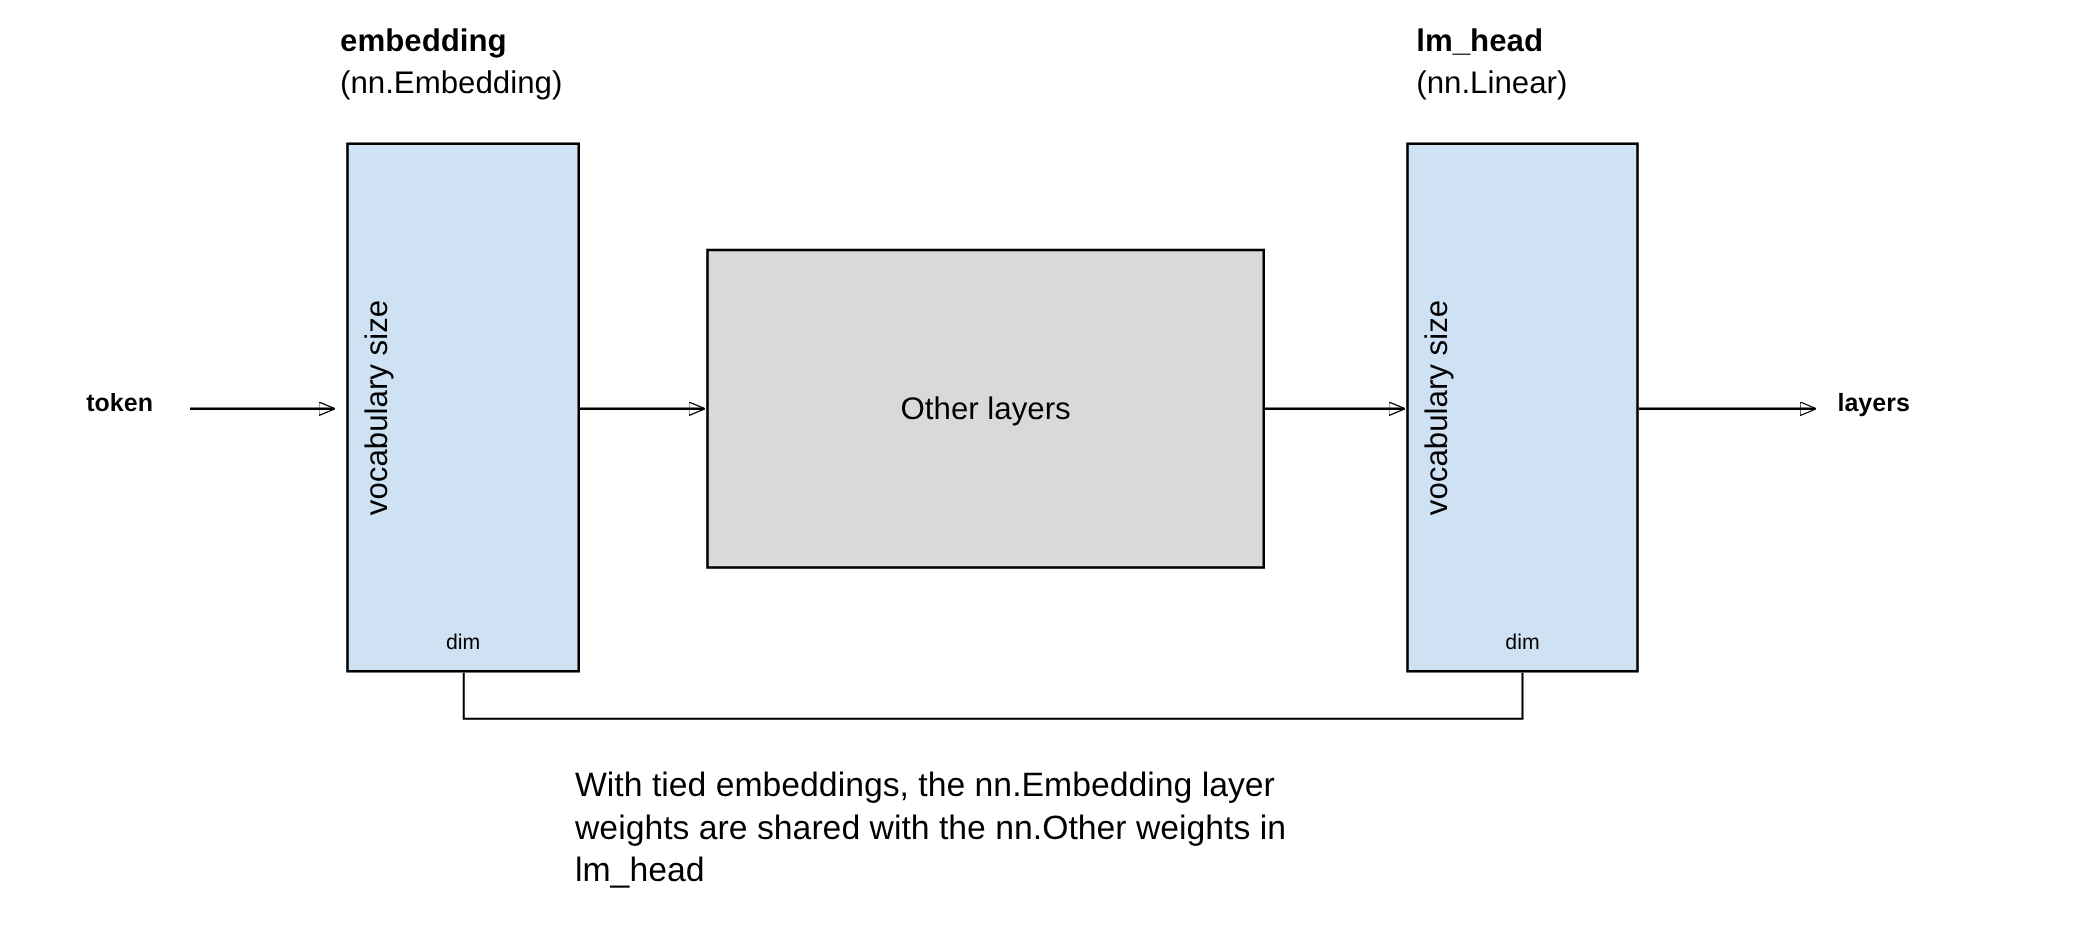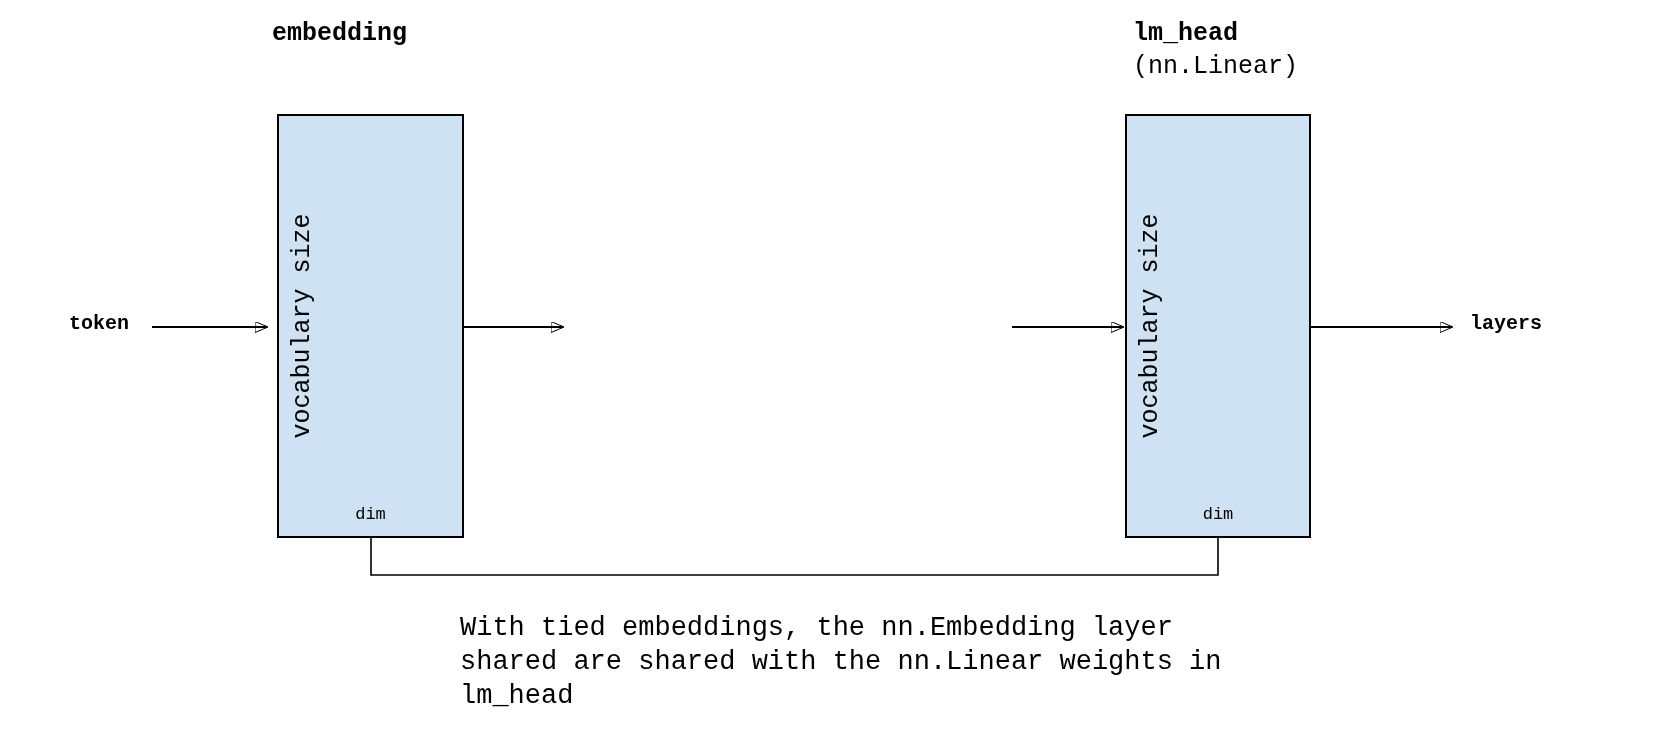--- a/index.html
+++ b/index.html
@@ -5,21 +5,21 @@
   html, body {
     margin: 0;
     padding: 0;
     background: #ffffff;
   }
   .canvas {
     position: relative;
     width: 1680px;
     height: 740px;
     background: var(--color-background, #ffffff);
-    font-family: Liberation Mono, monospace;
+    font-family: Liberation Sans, sans-serif;
     color: var(--color-text, #000000);
     overflow: hidden;
   }
   .wires {
     position: absolute;
     left: 0; top: 0;
     width: 1680px; height: 740px;
     pointer-events: none;
   }
   .wires line, .wires path {
@@ -93,41 +93,45 @@
     </defs>
     <line x1="152" y1="327" x2="267" y2="327" stroke-width="2" marker-end="url(#arrowhead)"></line>
     <line x1="464" y1="327" x2="563" y2="327" stroke-width="2" marker-end="url(#arrowhead)"></line>
     <line x1="1012" y1="327" x2="1123" y2="327" stroke-width="2" marker-end="url(#arrowhead)"></line>
     <line x1="1311" y1="327" x2="1452" y2="327" stroke-width="2" marker-end="url(#arrowhead)"></line>
     <path d="M371,538 L371,575 L1218,575 L1218,538" stroke-width="1.6"></path>
   </svg>
 
   <div class="title-block" style="left:272px; top:17px;">
     <div class="t1">embedding</div>
+    <div class="t2">(nn.Embedding)</div>
   </div>
 
   <div class="title-block" style="left:1133px; top:17px;">
     <div class="t1">lm_head</div>
     <div class="t2">(nn.Linear)</div>
   </div>
 
   <div class="box blue" style="left:277px; top:114px; width:187px; height:424px;">
     <span class="vlabel">vocabulary size</span>
     <span class="dim-label">dim</span>
   </div>
 
+  <div class="box gray" style="left:565px; top:199px; width:447px; height:256px;">
+    <span class="center-label">Other layers</span>
+  </div>
 
   <div class="box blue" style="left:1125px; top:114px; width:186px; height:424px;">
     <span class="vlabel">vocabulary size</span>
     <span class="dim-label">dim</span>
   </div>
 
   <div class="io-label" style="left:69px; top:312px;">token</div>
 
   <div class="io-label" style="left:1470px; top:312px;">layers</div>
 
   <div class="caption">
     <div>With tied embeddings, the nn.Embedding layer</div>
-    <div>shared are shared with the nn.Linear weights in</div>
+    <div>weights are shared with the nn.Other weights in</div>
     <div>lm_head</div>
   </div>
 
 </div>
 
 </body></html>

